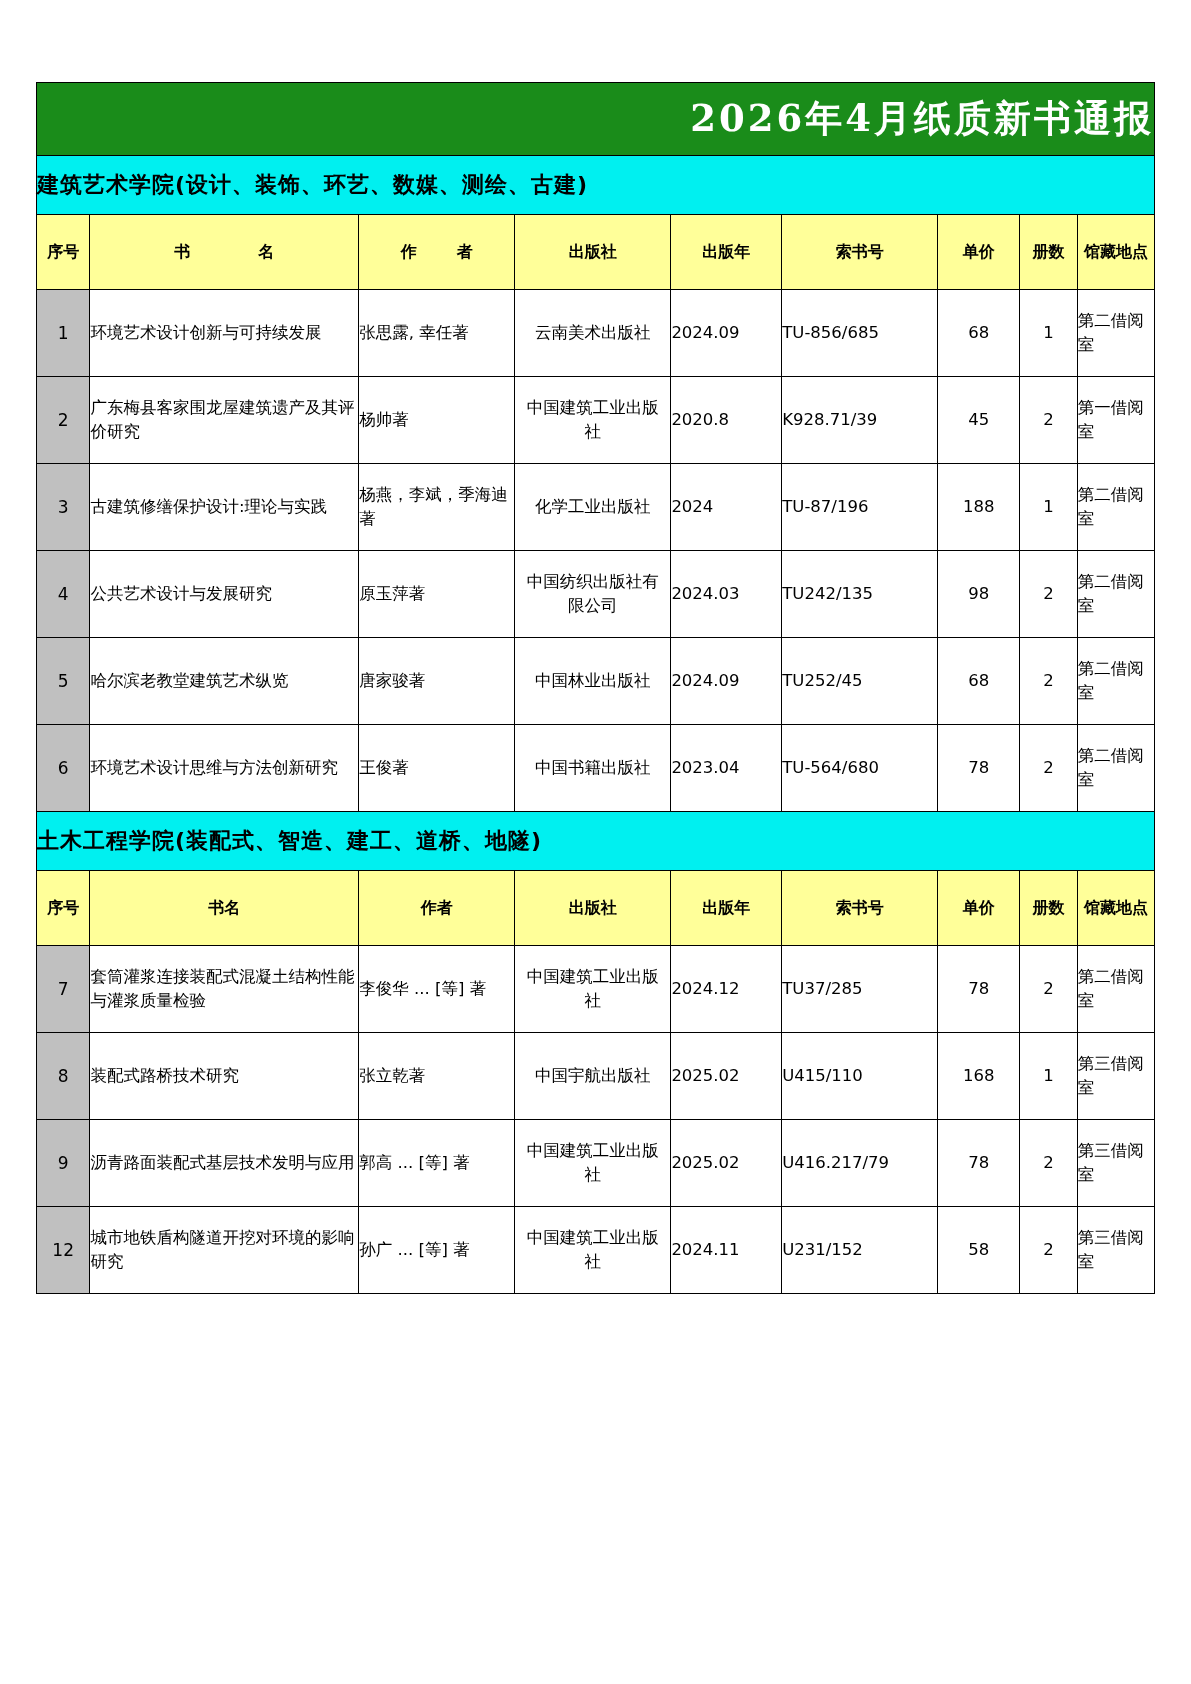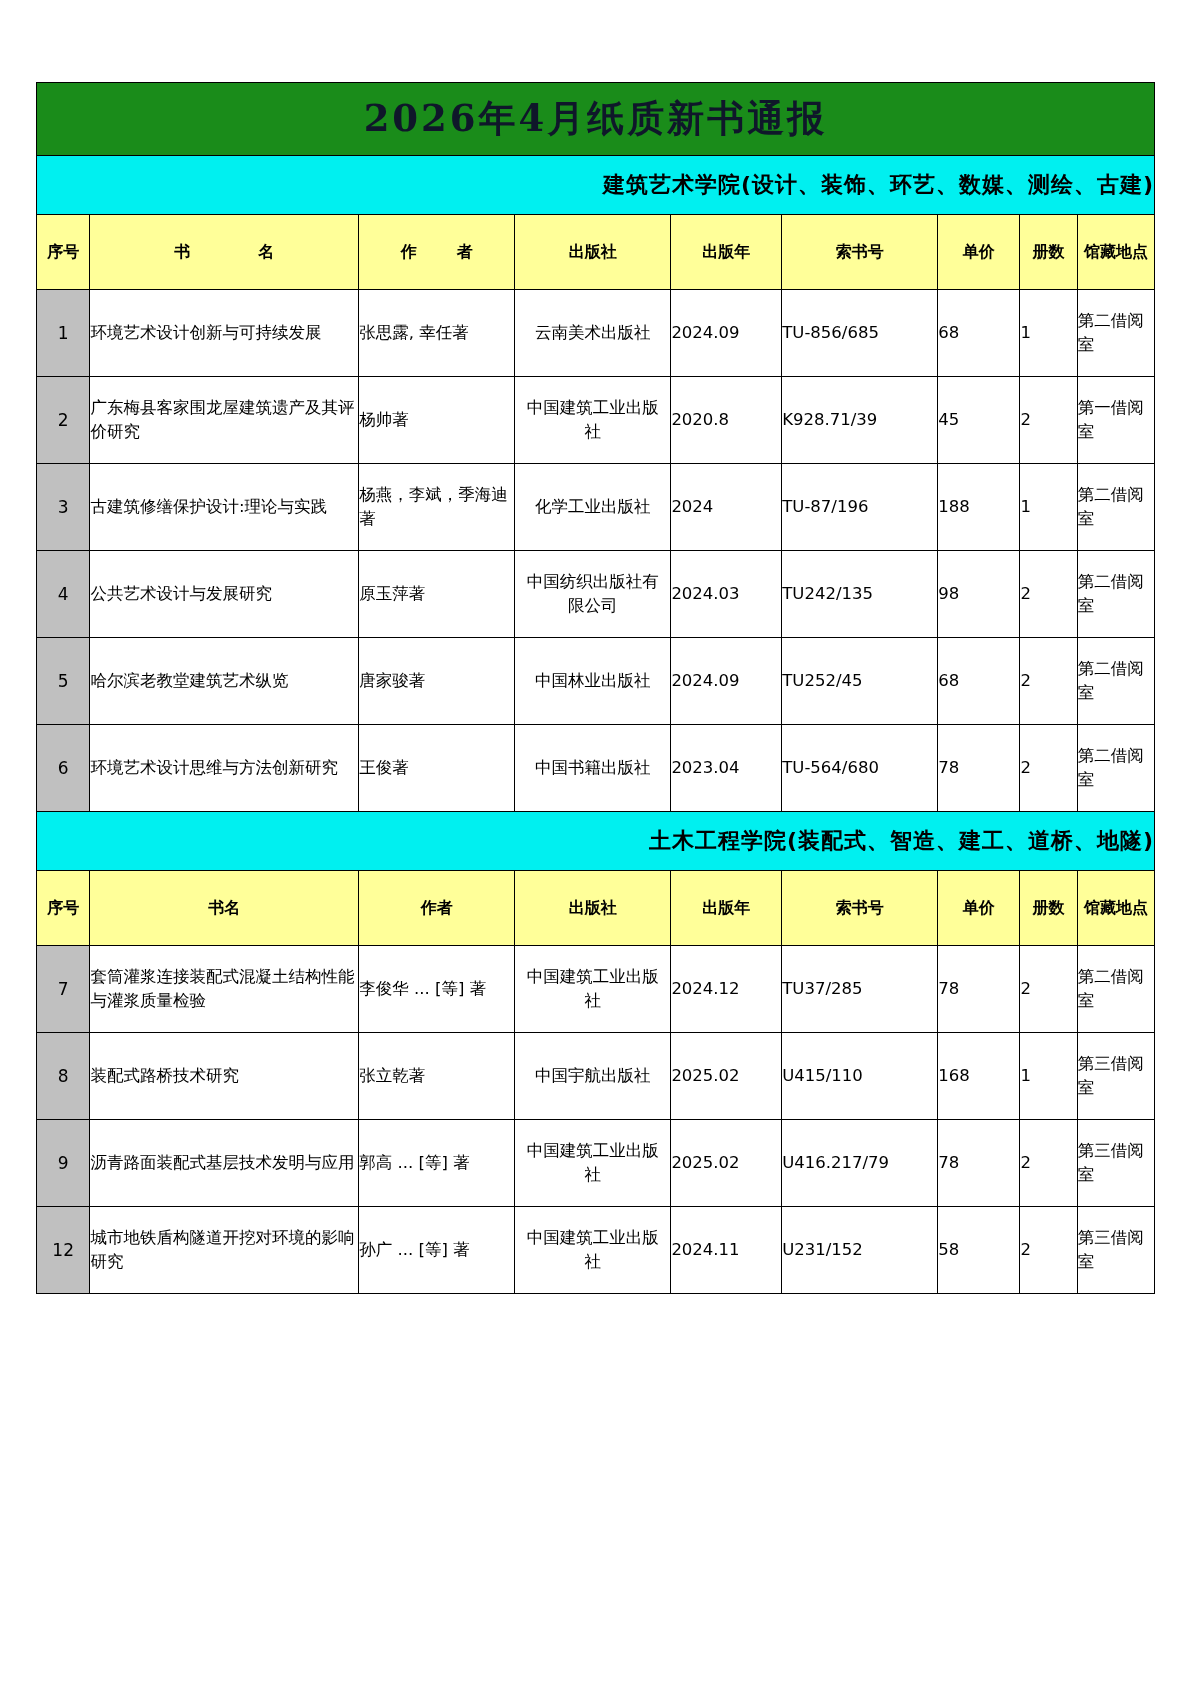--- a/index.html
+++ b/index.html
@@ -26,31 +26,31 @@
     table-layout: fixed;
   }
   table.sheet td, table.sheet th {
     border: 1px solid #000000;
     padding: 0;
     vertical-align: middle;
   }
   .title-cell {
     background: #1a8c1a;
     height: 72px;
-    text-align: center;
+    text-align: right;
     font-family: "DejaVu Serif", "Liberation Serif", serif;
     font-weight: bold;
     font-size: 37px;
     letter-spacing: 3px;
-    color: #0f172a;
+    color: #ffffff;
   }
   .section-cell {
     background: #00f0f0;
     height: 58px;
-    text-align: right;
+    text-align: left;
     font-weight: bold;
     font-size: 22px;
     letter-spacing: 1px;
   }
   .hdr td {
     background: #ffff99;
     text-align: center;
     font-weight: bold;
     font-size: 16px;
     height: 74px;
@@ -69,20 +69,21 @@
     font-size: 16.5px;
     line-height: 1.45;
     padding: 6px 7px;
     word-break: break-word;
   }
   td.cell.ctr {
     text-align: center;
     padding: 8px 4px;
   }
   td.cell.num {
+    text-align: center;
   }
   .row-h td { height: 70px; }
   
   col.c0 { width: 52px; }
   col.c1 { width: 262px; }
   col.c2 { width: 152px; }
   col.c3 { width: 152px; }
   col.c4 { width: 108px; }
   col.c5 { width: 152px; }
   col.c6 { width: 80px; }

